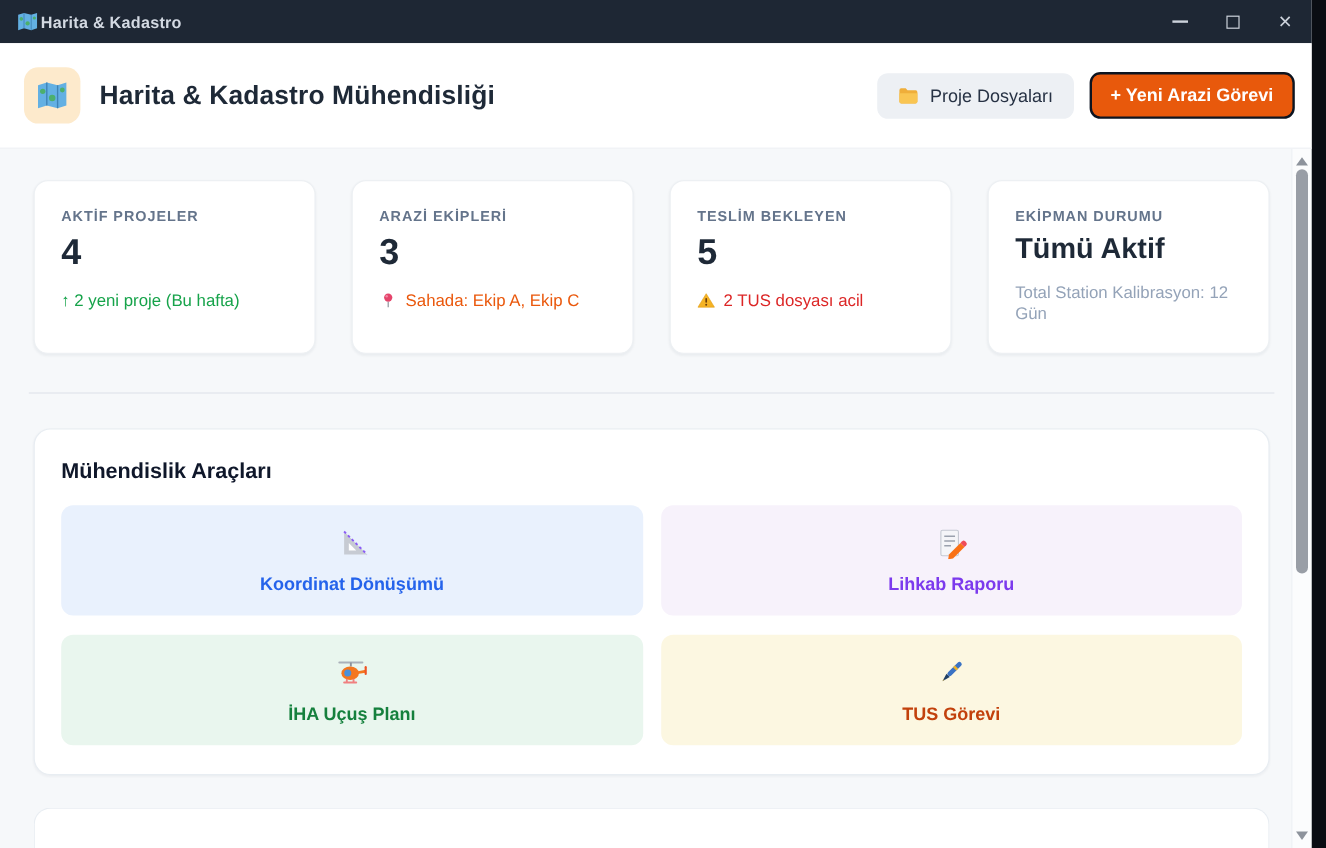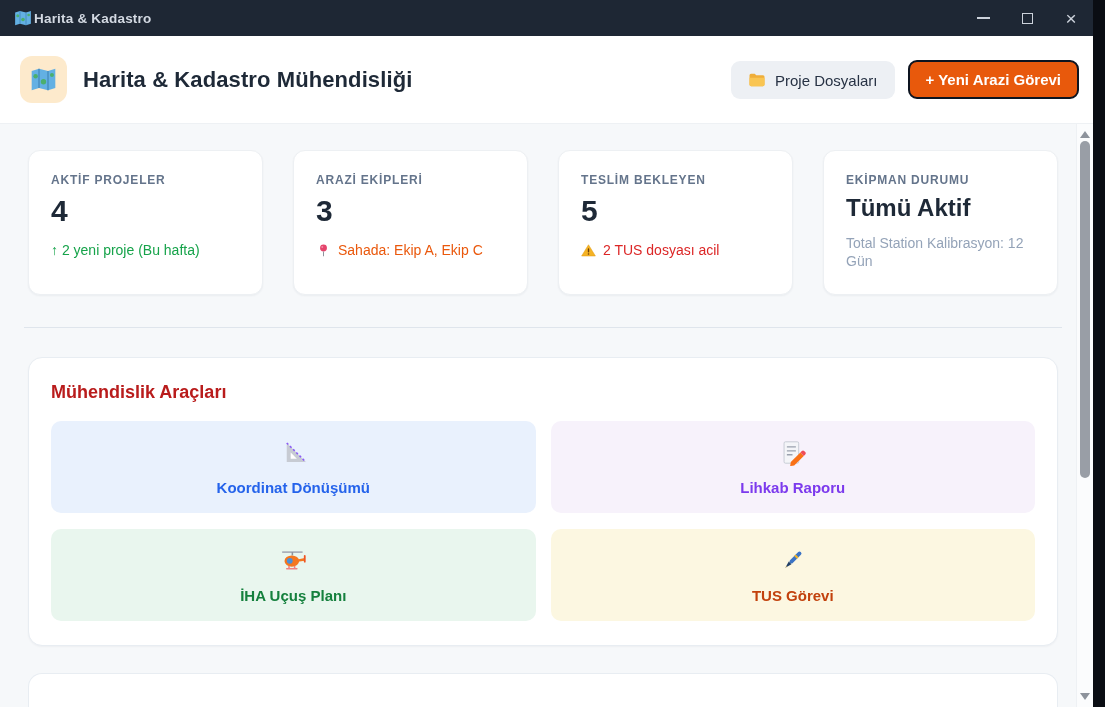--- a/index.html
+++ b/index.html
@@ -46,21 +46,21 @@
   .card-value { margin-top:7px; font-size:30px; font-weight:bold; color:#1e2937; line-height:1.15; }
   .card-value.text { font-size:24px; }
   .card-note { margin-top:12px; font-size:14px; font-weight:500; display:flex; align-items:center; gap:7px; line-height:1.35; }
   .card-note svg { width:15px; height:15px; flex:0 0 15px; margin-top:1px; }
   .card-note.plain { font-weight:400; }
 
   .divider { border:none; border-top:1px solid #dfe5ec; margin:32px -4px 0 -4px; }
 
   
   .panel { margin-top:29px; background:#ffffff; border-radius:14px; border:1px solid #e8edf2; box-shadow:0 1px 2px rgba(20,30,50,.04); padding:24px 22px; }
-  .panel-title { font-size:18px; font-weight:bold; color:#b91c1c; }
+  .panel-title { font-size:18px; font-weight:bold; color:#0f172a; }
   .tool-grid { margin-top:18px; display:grid; grid-template-columns:1fr 1fr; gap:16px 15px; }
   .tool { height:92px; border-radius:10px; border:none; cursor:pointer; display:flex; flex-direction:column; align-items:center; justify-content:center; gap:13px; font-family:Liberation Sans, sans-serif; }
   .tool svg { width:27px; height:27px; }
   .tool-label { font-size:15px; font-weight:bold; }
 
   .stub-panel { margin-top:27px; background:#ffffff; border-radius:14px 14px 0 0; border:1px solid #e8edf2; border-bottom:none; height:60px; }
 </style>
 </head>
 <body>
 

